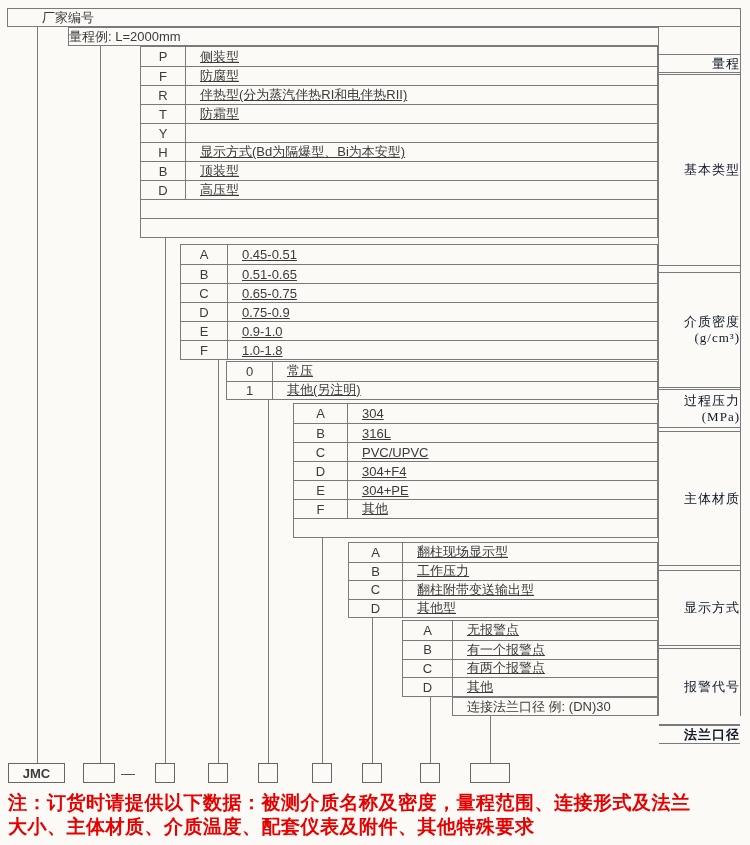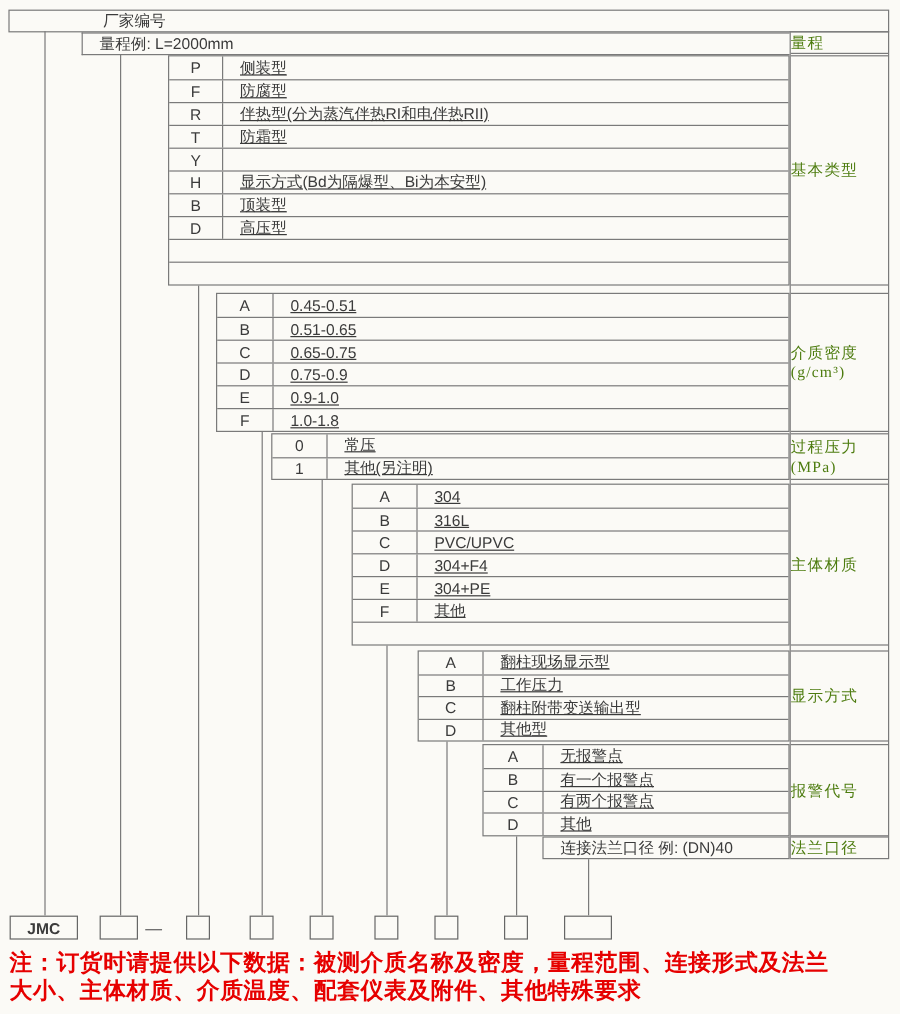--- a/index.html
+++ b/index.html
@@ -6,35 +6,35 @@
     --line:#7a7a7a; --note:#e60000; --bg:#fbfaf6; --text:#3b3b3b;
   }
   html,body{margin:0;padding:0;}
   body{
     width:750px;height:845px;background:var(--bg);
     font-family:"Liberation Sans", sans-serif;color:var(--text);
     position:relative;overflow:hidden;
   }
   .canvas{position:absolute;left:0;top:0;width:750px;height:845px;}
   .box{position:absolute;box-sizing:border-box;border:1px solid var(--line);display:flex;align-items:center;font-size:13px;}
-  .boxA{left:7px;top:8px;width:734px;height:19px;padding-left:78px;}
-  .boxB{left:68px;top:27px;width:590px;height:19px;padding-left:14px;border-right:none;}
+  .boxA{left:7px;top:8px;width:734px;height:19px;padding-left:34px;}
+  .boxB{left:68px;top:27px;width:590px;height:19px;border-right:none;}
   
   .tbl{position:absolute;box-sizing:border-box;border:1px solid var(--line);background:var(--bg);}
   .row{height:var(--rh);box-sizing:border-box;display:flex;align-items:stretch;font-size:13px;}
   .rows .row + .row{border-top:1px solid var(--line);}
   .rows ~ .row.empty{border-top:1px solid var(--line);}
   .code{width:var(--cw);box-sizing:border-box;border-right:1px solid var(--line);display:flex;align-items:center;justify-content:center;}
   .desc{flex:1;display:flex;align-items:center;padding-left:14px;white-space:nowrap;overflow:hidden;text-decoration:underline;}
   .single-cell{position:absolute;box-sizing:border-box;border:1px solid var(--line);display:flex;align-items:center;padding-left:14px;font-size:13px;background:var(--bg);}
   
   .rail{position:absolute;left:658px;top:26px;width:83px;height:690px;box-sizing:border-box;border-left:1px solid var(--line);border-right:1px solid var(--line);}
   .rlabel{position:absolute;left:0;right:0;box-sizing:border-box;border-top:1px solid var(--line);border-bottom:1px solid var(--line);
-    display:flex;flex-direction:column;align-items:flex-start;justify-content:center;
-    font-family:"Liberation Serif", serif;font-size:13px;letter-spacing:1px;color:#4d7c0f;text-align:center;line-height:16px;}
+    display:flex;flex-direction:column;align-items:flex-end;justify-content:center;
+    font-family:"Liberation Serif", serif;font-size:13px;letter-spacing:1px;color:#0f172a;text-align:center;line-height:16px;margin-top:28px;}
   
   .vline{position:absolute;width:1px;background:var(--line);}
   
   .obox{position:absolute;top:763px;height:20px;box-sizing:border-box;border:1px solid #666;background:var(--bg);
     display:flex;align-items:center;justify-content:center;font-size:13px;font-weight:700;}
   .dash{position:absolute;top:763px;height:20px;display:flex;align-items:center;justify-content:center;color:#555;font-size:14px;}
   
   .note{position:absolute;left:8px;top:791px;width:740px;font-size:19px;font-weight:700;color:var(--note);line-height:24px;letter-spacing:0.5px;}
 </style>
 </head>
@@ -201,21 +201,21 @@
         <div class="desc">有两个报警点</div>
       </div>
         <div class="row">
         <div class="code">D</div>
         <div class="desc">其他</div>
       </div>
       </div>
   </div>
 
   <div class="single-cell" style="left:452px;top:697px;width:206px;height:19px;">
-    <span>连接法兰口径 例: (DN)40</span>
+    <span>连接法兰口径 例: (DN)30</span>
   </div>
 
   <div class="rail">
     <div class="rlabel" style="top:0;height:19px;">
       <span>量程</span>
     </div>
     <div class="rlabel" style="top:20px;height:192px;">
       <span>基本类型</span>
     </div>
     <div class="rlabel" style="top:335px;height:39px;">
@@ -228,21 +228,21 @@
     </div>
     <div class="rlabel" style="top:377px;height:135px;">
       <span>主体材质</span>
     </div>
     <div class="rlabel" style="top:516px;height:76px;">
       <span>显示方式</span>
     </div>
     <div class="rlabel" style="top:594px;height:77px;">
       <span>报警代号</span>
     </div>
-    <div class="rlabel" style="top:671px;height:19px;">
+    <div class="rlabel" style="top:671px;height:19px;font-weight:bold;">
       <span>法兰口径</span>
     </div>
   </div>
 
   <div class="vline" style="left:37px;top:26px;height:737px;"></div>
   <div class="vline" style="left:100px;top:45px;height:718px;"></div>
   <div class="vline" style="left:165px;top:238px;height:525px;"></div>
   <div class="vline" style="left:218px;top:360px;height:403px;"></div>
   <div class="vline" style="left:268px;top:400px;height:363px;"></div>
   <div class="vline" style="left:322px;top:538px;height:225px;"></div>

